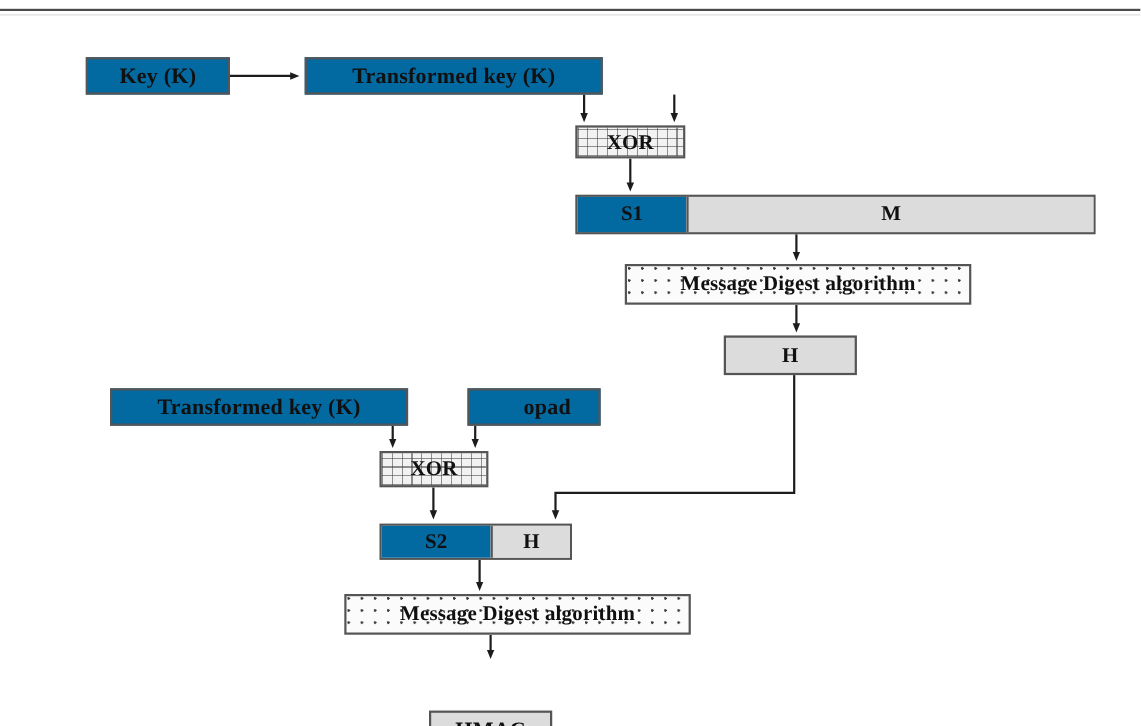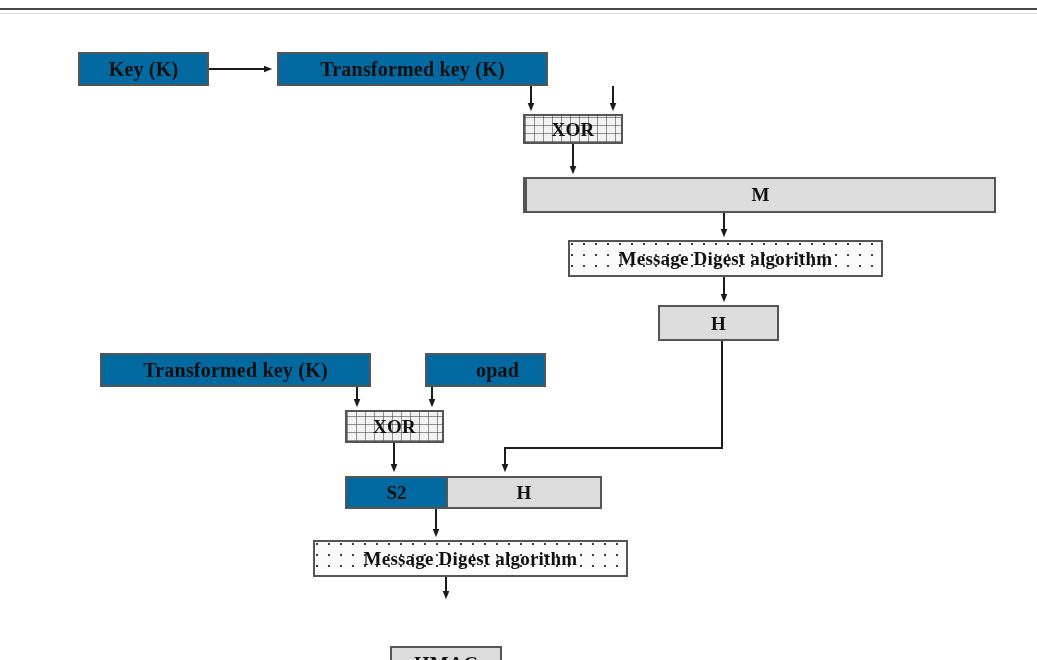--- a/index.html
+++ b/index.html
@@ -143,20 +143,23 @@
   <div class="node fill-white" style="left:277px; top:52px; width:271px; height:34px; font-size:20px;">
     <span class="lbl">Transformed key (K)</span>
   </div>
 
 
   <div class="node fill-grid" style="left:523px; top:114px; width:100px; height:30px; font-size:19px;">
     <span class="lbl">XOR</span>
   </div>
 
   <div class="split-box" style="left:523px; top:177px; width:473px; height:36px;">
+    <div class="split-cell fill-white" style="width:99px;">
+      <span class="lbl">S1</span>
+    </div>
     <div class="split-cell right-part fill-gray" style="flex:1;">
       <span class="lbl">M</span>
     </div>
   </div>
 
   <div class="node fill-dots" style="left:568px; top:240px; width:315px; height:37px; font-size:19px;">
     <span class="lbl">Message Digest algorithm</span>
   </div>
 
   <div class="node fill-gray" style="left:658px; top:305px; width:121px; height:36px; font-size:19px;">
@@ -168,21 +171,21 @@
   </div>
 
   <div class="node fill-white" style="left:425px; top:353px; width:121px; height:34px; font-size:20px;padding-left:24px;">
     <span class="lbl">opad</span>
   </div>
 
   <div class="node fill-grid" style="left:345px; top:410px; width:99px; height:33px; font-size:19px;">
     <span class="lbl">XOR</span>
   </div>
 
-  <div class="split-box" style="left:345px; top:476px; width:257px; height:33px;">
+  <div class="split-box" style="left:345px; top:476px; width:175px; height:33px;">
     <div class="split-cell fill-white" style="width:99px;">
       <span class="lbl">S2</span>
     </div>
     <div class="split-cell right-part fill-gray" style="flex:1;">
       <span class="lbl">H</span>
     </div>
   </div>
 
   <div class="node fill-dots" style="left:313px; top:540px; width:315px; height:37px; font-size:19px;">
     <span class="lbl">Message Digest algorithm</span>

